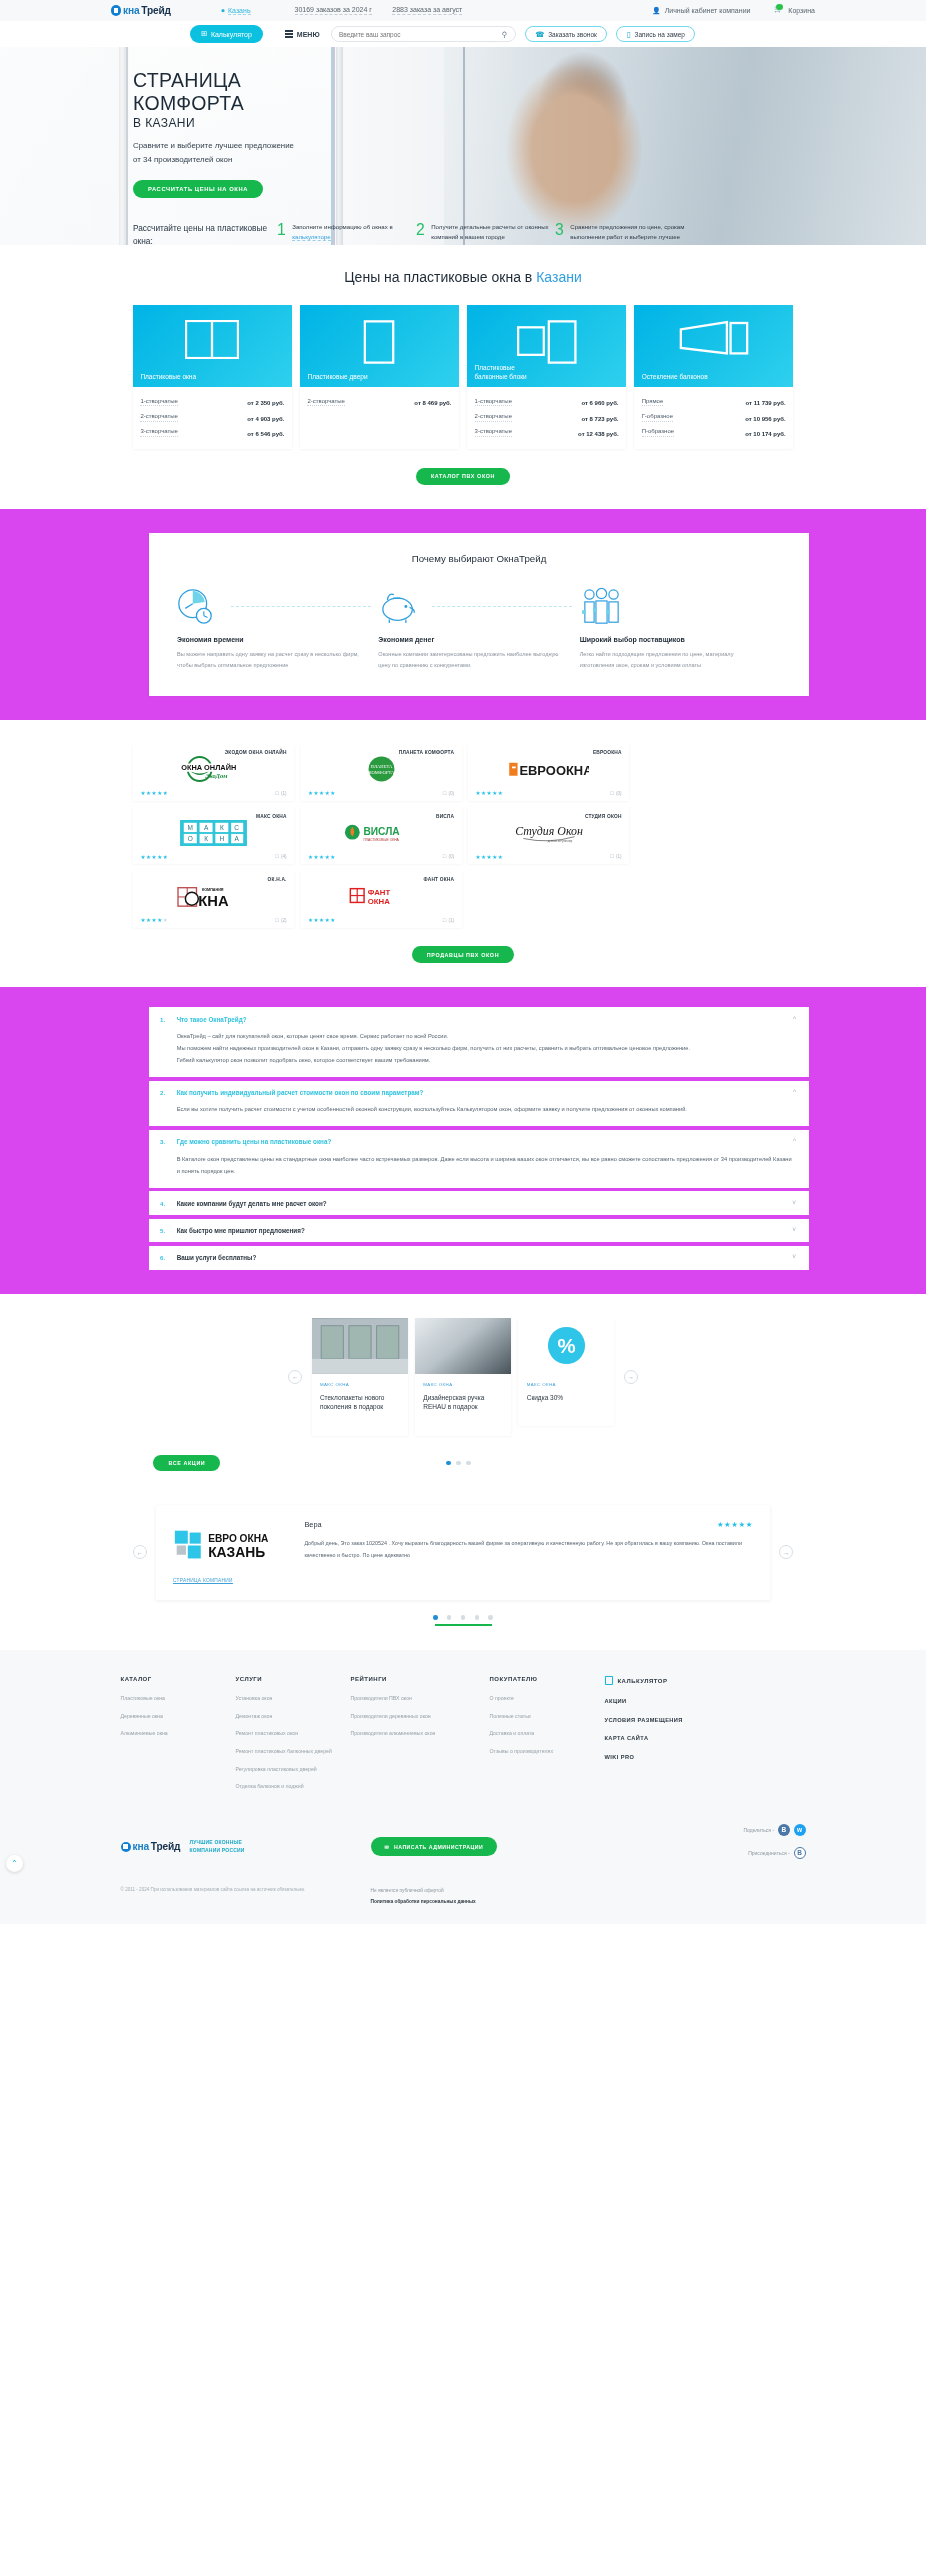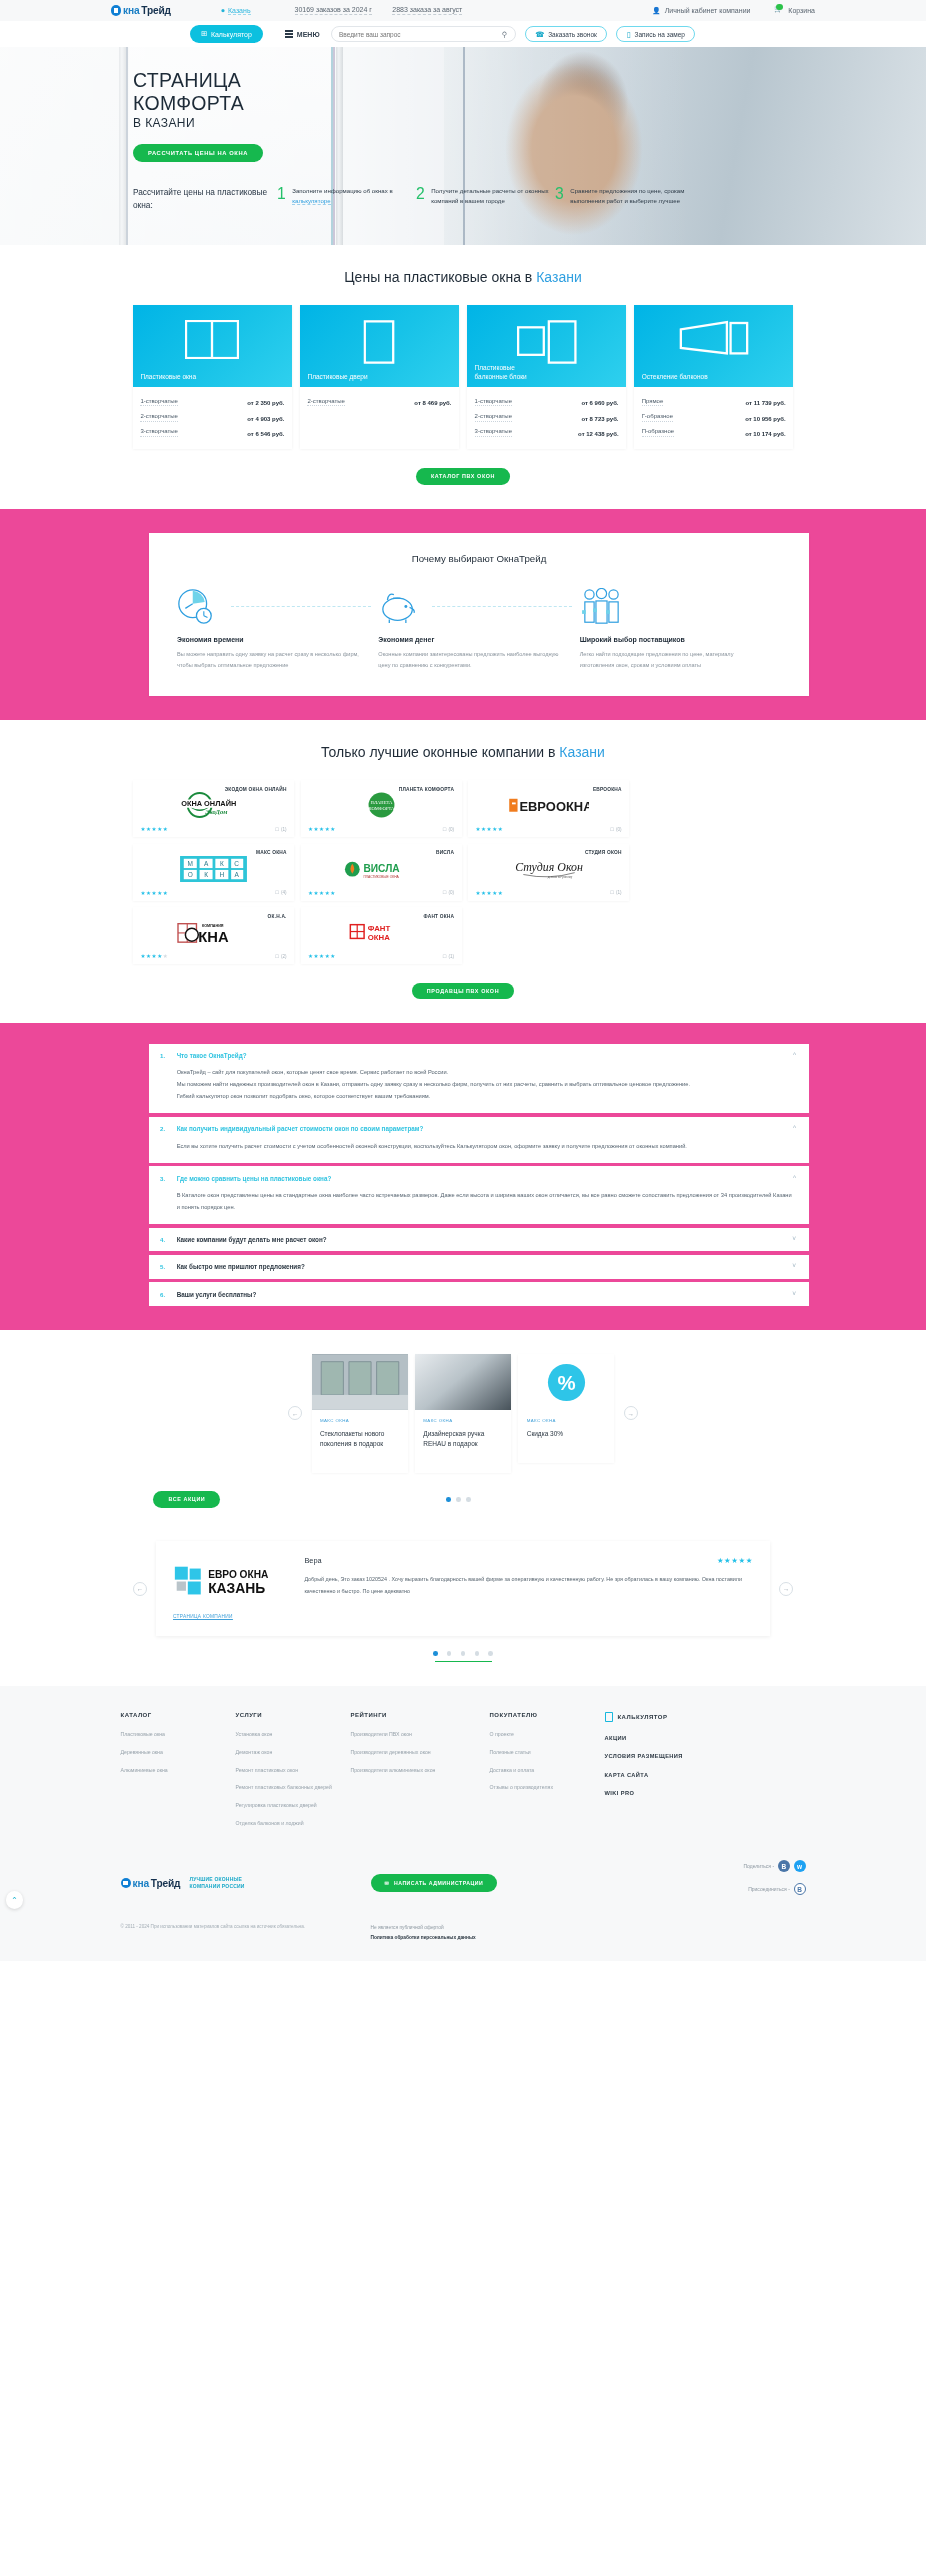--- a/index.html
+++ b/index.html
@@ -90,21 +90,21 @@
   }
   .steps { display: flex; margin-top: 24px; gap: 0; align-items: flex-start; }
   .steps .head { width: 144px; font-size: 8.3px; line-height: 1.55; color: #273544; }
   .step { display: flex; gap: 6.5px; width: 139px; }
   .step .num { font-size: 15.7px; color: #24c06a; line-height: 1; font-weight: 300; }
   .step .txt { font-size: 6.1px; line-height: 1.65; color: #2c3a47; }
   .step .txt a { color: #2f9fe0; border-bottom: 0.9px dashed #9ccfeb; text-decoration: none; }
 
   
   .sec { padding: 24px 0; }
-  .sec-gray { background: #ec4899; padding-left: 32px; }
+  .sec-gray { background: #d946ef; padding-left: 32px; }
   h2.sec-title { text-align: center; font-size: 14px; font-weight: normal; color: #1f2b37; margin-bottom: 20.4px; }
   h2.sec-title .hl { color: #2f9fe0; }
 
   
   .price-grid { display: flex; gap: 8.3px; }
   .price-card { flex: 1; background: #fff; box-shadow: 0 0.9px 2.8px rgba(0,0,0,.07); }
   .pc-top { height: 82px; background: linear-gradient(135deg, #00b4e6 0%, #18c3e8 55%, #2fd0ee 100%); position: relative; padding: 7.4px; }
   .pc-icon { position: absolute; left: 50%; top: 15px; transform: translateX(-50%); }
   .pc-label { position: absolute; left: 7.4px; bottom: 6.5px; color: #fff; font-size: 6.5px; line-height: 1.4; }
   .pc-rows { padding: 6.5px 7.4px 9.3px; }
@@ -287,20 +287,24 @@
       <div class="hero-frame" style="left:336px"></div>
       <div class="hero-edge" style="left:463px;background:#2b4a6b;opacity:.5"></div>
       <div class="hero-overlay"></div>
     </div>
     <div class="hero-content">
       <h1>
         <span>СТРАНИЦА</span><br>
         <span>КОМФОРТА</span>
         <span class="sub">В КАЗАНИ</span>
       </h1>
+      <p class="lead">
+        <span>Сравните и выберите лучшее предложение</span><br>
+        <span>от 34 производителей окон</span>
+      </p>
       <button class="cta-green">РАССЧИТАТЬ ЦЕНЫ НА ОКНА</button>
 
       <div class="steps">
         <div class="head">
           <span>Рассчитайте цены на пластиковые окна:</span>
         </div>
         <div class="step">
           <div class="num">1</div>
           <div class="txt"><span>Заполните информацию об окнах в </span><a href="#">калькуляторе</a></div>
         </div>
@@ -469,23 +473,20 @@
             <h4>Широкий выбор поставщиков</h4>
             <p>Легко найти подходящие предложения по цене, материалу изготовления окон, срокам и условиям оплаты</p>
           </div>
         </div>
       </div>
     </div>
   </section>
 
   <section class="sec">
     <div class="container">
-      <h2 class="sec-title">
-        <span>Только лучшие оконные компании в </span><span class="hl">Казани</span>
-      </h2>
       <div class="co-grid">
 
         <div class="co-card">
           <div class="co-name">ЭКОДОМ ОКНА ОНЛАЙН</div>
           <div class="co-logo">
             <svg width="83" height="26" viewBox="0 0 90 28" style="font-size:13px">
                 <circle cx="30" cy="14" r="13" fill="none" stroke="#1a8a3c" stroke-width="2"></circle>
                 <path d="M19 16 q11 9 22 0 q-11 6 -22 0" fill="#1a8a3c"></path>
                 <rect x="8" y="8" width="66" height="9" fill="#fff"></rect>
                 <text x="10" y="15.5" font-family="Liberation Sans" font-size="8" font-weight="bold" fill="#111">ОКНА ОНЛАЙН</text>

